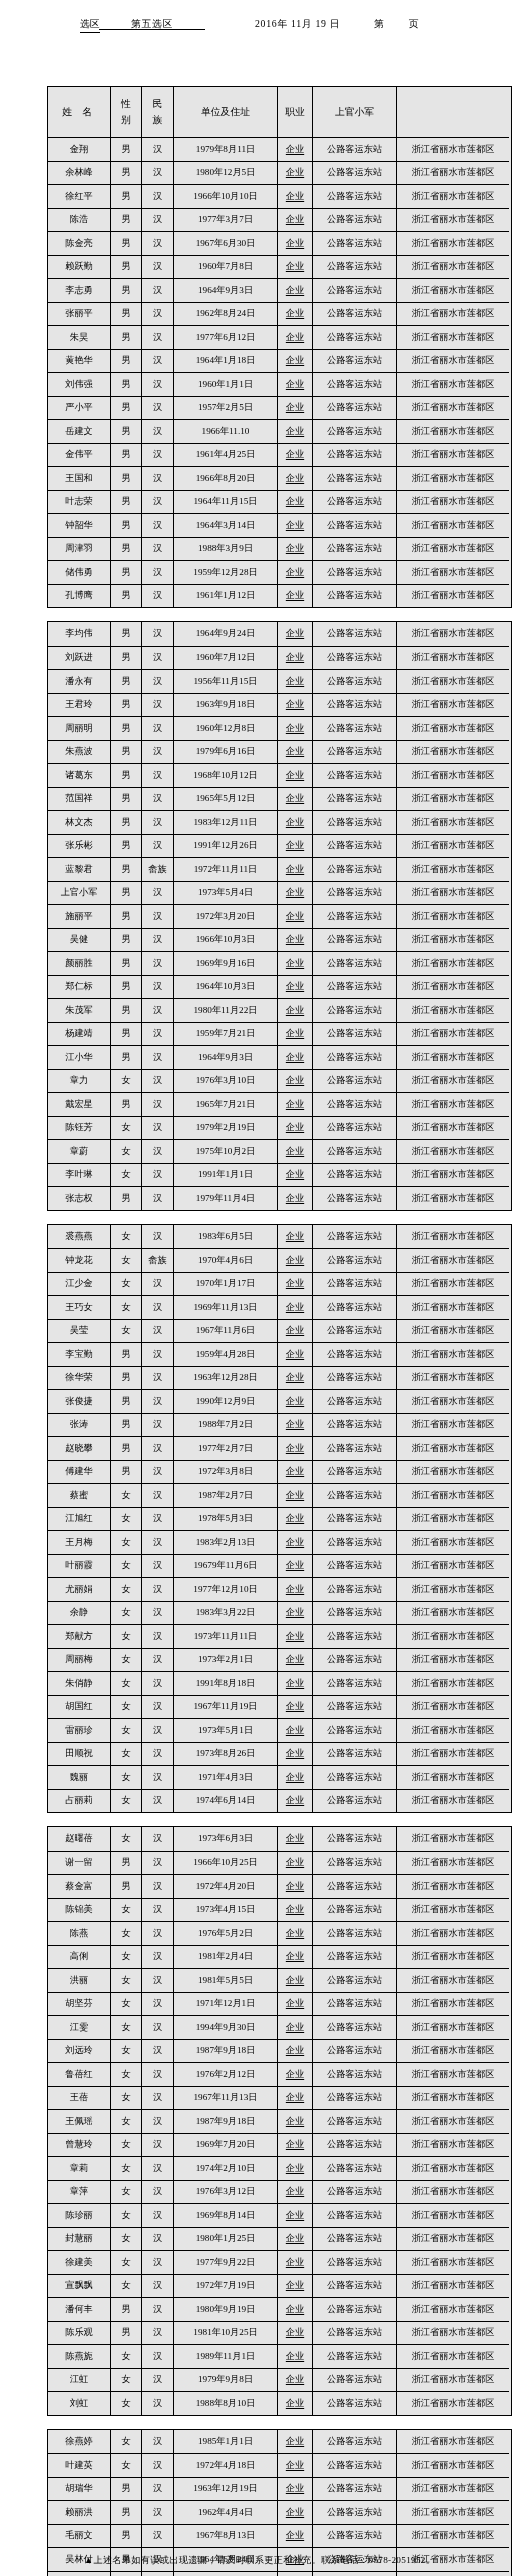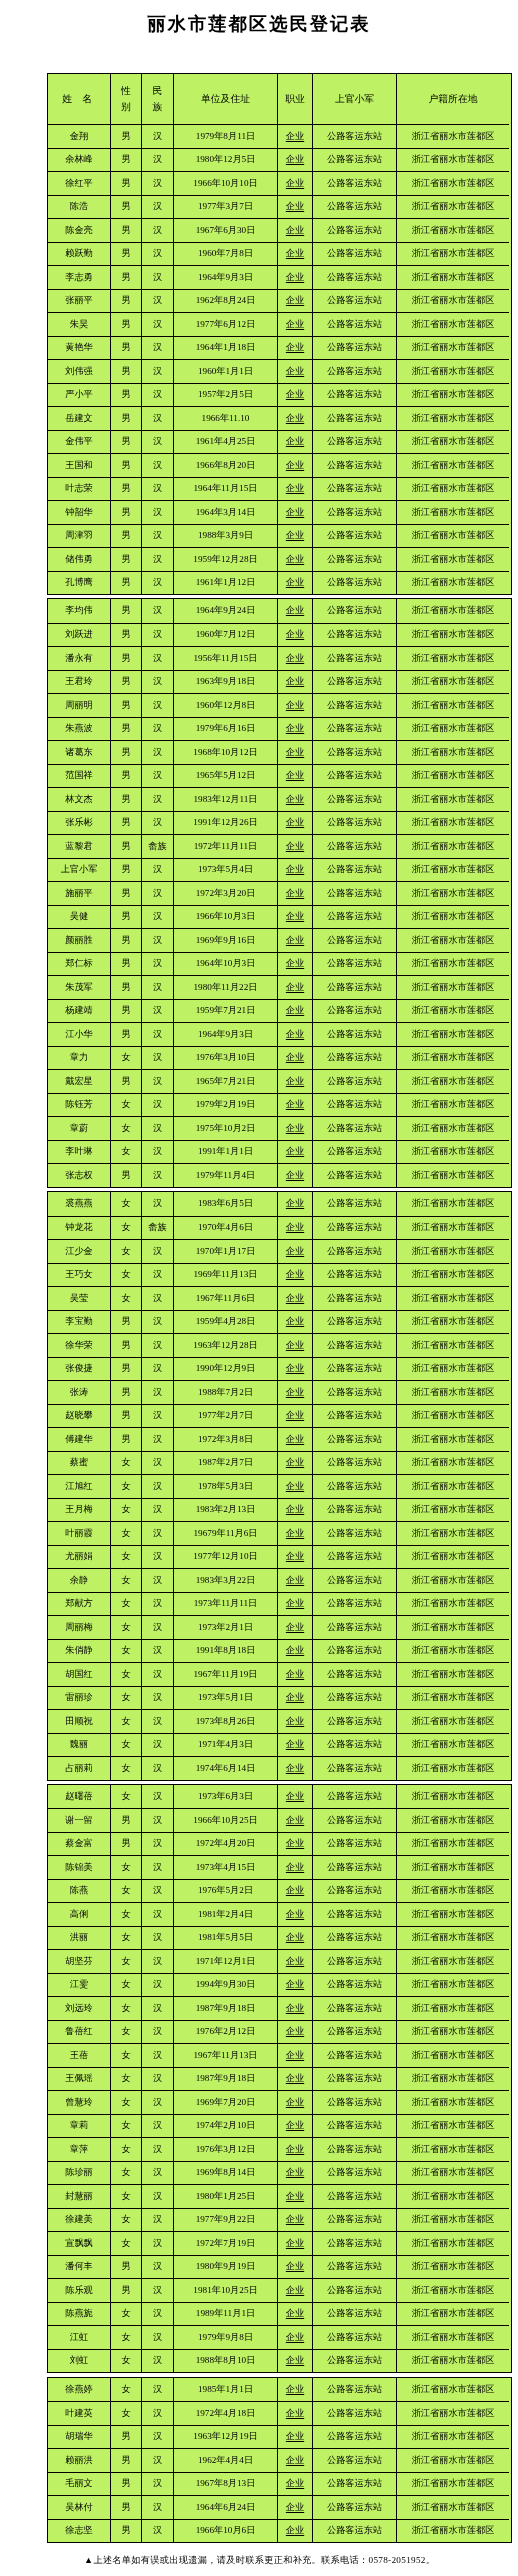--- a/index.html
+++ b/index.html
@@ -32,21 +32,22 @@
     border-bottom:0.7px solid #000;
     text-align:center;letter-spacing:0.7px;
   }
   .m-date{position:absolute;left:255px;top:0;letter-spacing:0.7px;}
   .m-page{position:absolute;left:374px;top:0;}
   .m-page .gap{display:inline-block;width:25px;}
   .tablewrap{position:absolute;left:47px;top:73px;width:465px;}
   .seg{
     border:1.3px solid #000;
     margin-bottom:3.3px;
-    background:#bef264;
+    background:#e5e5e5;
+    margin-top:13px;
   }
   .row{
     display:grid;
     grid-template-columns:63px 31px 32px 104px 35px 84px 112px;
     height:23.5px;
   }
   .row.hdr{height:50px;}
   .cell{
     box-sizing:border-box;
     border-right:0.7px solid #000;
@@ -75,33 +76,37 @@
     top:2554px;
     font-size:9.2px;
     letter-spacing:0.3px;
   }
 </style>
 </head>
 <body>
 
 <div class="page">
 
-  <div class="title">丽水市莲都区选民登记表</div>
 
+  <div class="meta">
+    <span class="m-label">选区</span>
+    <span class="m-blank">第五选区</span>
+    <span class="m-date">2016年 11月 19 日</span>
+    <span class="m-page"><span>第</span><span class="gap"></span><span>页</span></span>
+  </div>
 
   <div class="tablewrap">
       <div class="seg">
         <div class="row hdr">
           <div class="cell c0">姓 名</div>
           <div class="cell c1">性别</div>
           <div class="cell c2">民族</div>
           <div class="cell c3">单位及住址</div>
           <div class="cell c4">职业</div>
           <div class="cell c5">上官小军</div>
-          <div class="cell c6">户籍所在地</div>
         </div>
         <div class="row">
           <div class="cell c0">金翔</div>
           <div class="cell c1">男</div>
           <div class="cell c2">汉</div>
           <div class="cell c3">1979年8月11日</div>
           <div class="cell c4">
             <span class="occ-u">企业</span>
           </div>
           <div class="cell c5">公路客运东站</div>

